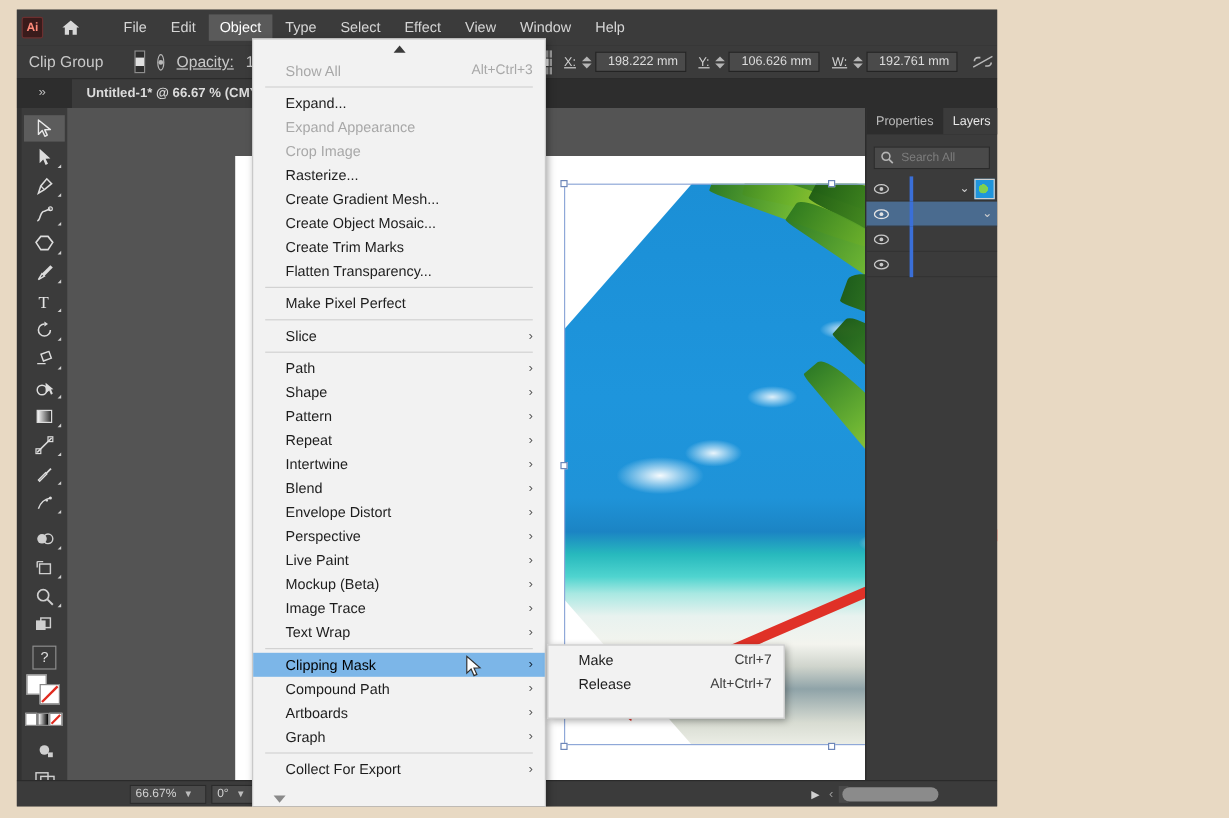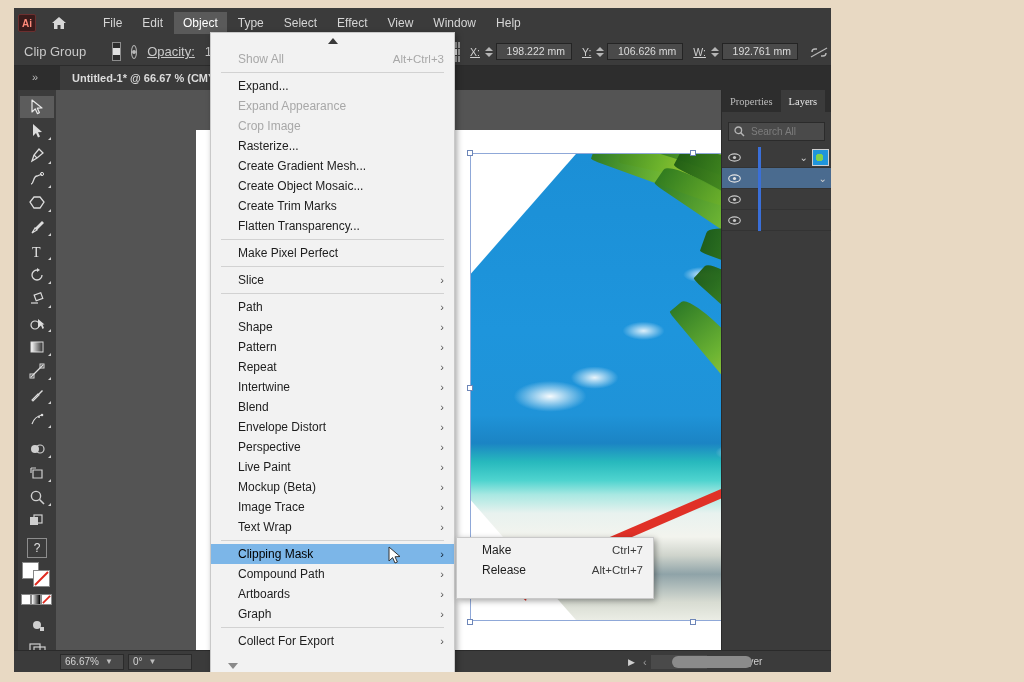--- a/index.html
+++ b/index.html
@@ -289,21 +289,21 @@
   
   .cursor { position: absolute; left: 374px; top: 538px; z-index: 70; }
 
   
   .rightpanel {
     position: absolute; right: 0; top: 82px;
     width: 110px; bottom: 22px;
     background: #3b3b3b;
     border-left: 1px solid #2a2a2a;
   }
-  .rp-tabs { display: flex; height: 22px; background: #2d2d2d; font-family: Liberation Serif, serif; }
+  .rp-tabs { display: flex; height: 22px; background: #2d2d2d; }
   .rp-tab {
     padding: 0 8px; height: 22px; display: flex; align-items: center;
     color: #bdbdbd; font-size: 10.5px;
   }
   .rp-tab.active { background: #3b3b3b; color: #e8e8e8; }
   .rp-search {
     margin: 10px 6px 4px; height: 19px;
     background: #4a4a4a; border: 1px solid #2b2b2b;
     display: flex; align-items: center; padding-left: 5px;
   }
@@ -328,20 +328,21 @@
     border-radius: 50%;
   }
 
   
   .statusbar {
     position: absolute; left: 0; bottom: 0;
     width: 100%; height: 22px;
     background: #3b3b3b;
     display: flex; align-items: center;
     border-top: 1px solid #2a2a2a;
+    padding-left: 48px;
   }
   .sb-field {
     background: #4a4a4a; border: 1px solid #2b2b2b;
     height: 16px; display: flex; align-items: center;
     color: #d4d4d4; font-size: 10px; padding: 0 4px;
   }
   .sb-chev { color: #bdbdbd; font-size: 8px; margin-left: 6px;}
   .sb-scroll {
     flex: 1; height: 14px; margin: 0 4px;
     background: #4a4a4a; position: relative;

